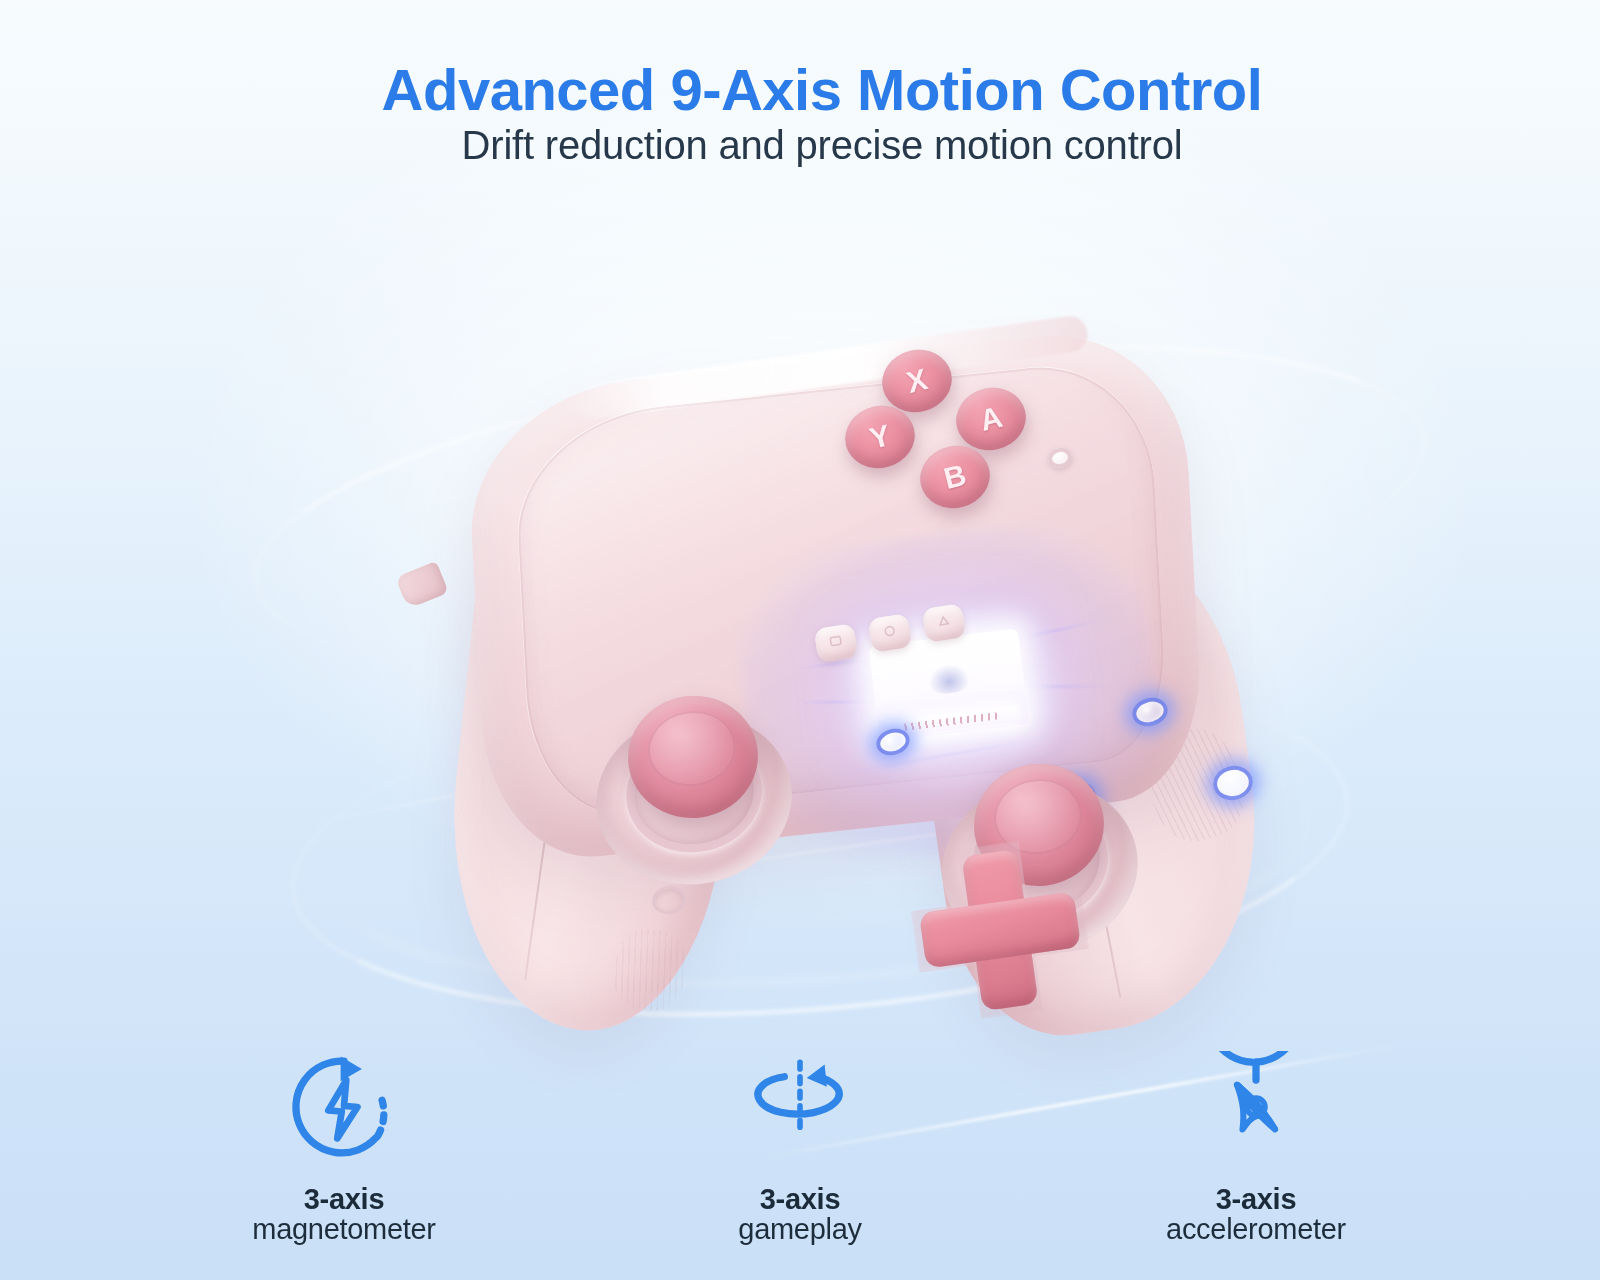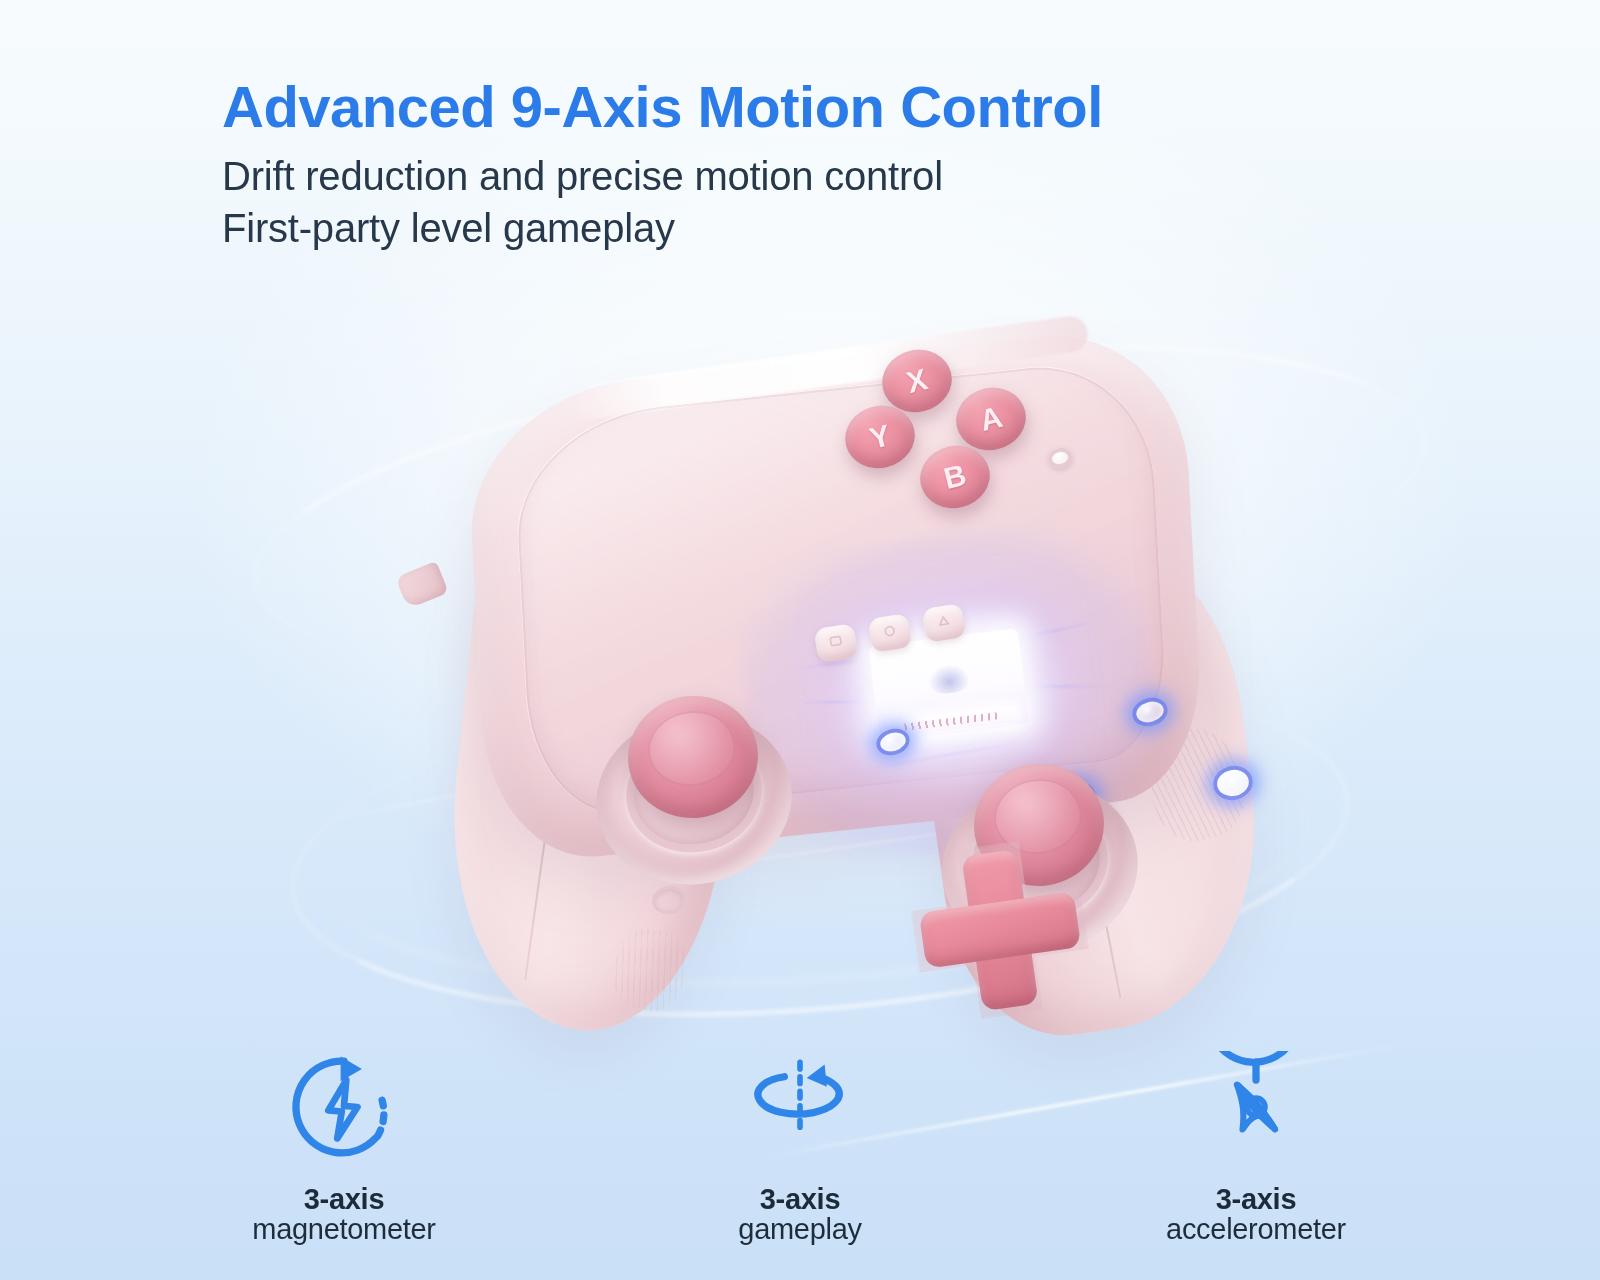--- a/index.html
+++ b/index.html
@@ -19,27 +19,27 @@
         #d8e9fa 64%,
         #d2e5f9 78%,
         #cde2f8 90%,
         #cae0f7 100%);
   }
 
   
   .stage { position:absolute; inset:0; }
 
   
-  .header { position:absolute; left:222px; top:77px; width:1200px; }
+  .header { position:absolute; left:222px; top:60px; width:1200px;text-align:center; }
   .h1 {
     font-size:58px; font-weight:bold; letter-spacing:-0.5px;
     color:#2b7ce8; line-height:1.04; white-space:nowrap;
   }
   .sub {
-    margin-top:14px; font-size:40px; font-weight:normal;
+    font-size:40px; font-weight:normal;
     color:#26384a; line-height:1.28; letter-spacing:-0.2px;
   }
   .sub-line { display:block; white-space:nowrap; }
 
   
   .swoosh-wrap { position:absolute; left:0; top:300px; width:1600px; height:700px; pointer-events:none; }
   .swoosh {
     position:absolute; border-radius:50%;
     border:2px solid rgba(255,255,255,0.0);
     filter:blur(2.2px);
@@ -317,21 +317,20 @@
 </style>
 </head>
 <body>
 
 <div class="stage">
 
   <div class="header">
     <div class="h1">Advanced 9-Axis Motion Control</div>
     <div class="sub">
       <span class="sub-line">Drift reduction and precise motion control</span>
-      <span class="sub-line">First-party level gameplay</span>
     </div>
   </div>
 
   <div class="swoosh-wrap">
     <div class="swoosh sw1"></div>
     <div class="swoosh sw2"></div>
     <div class="swoosh sw3"></div>
     <div class="streak st1"></div>
     <div class="streak st2"></div>
     <div class="streak st3"></div>

